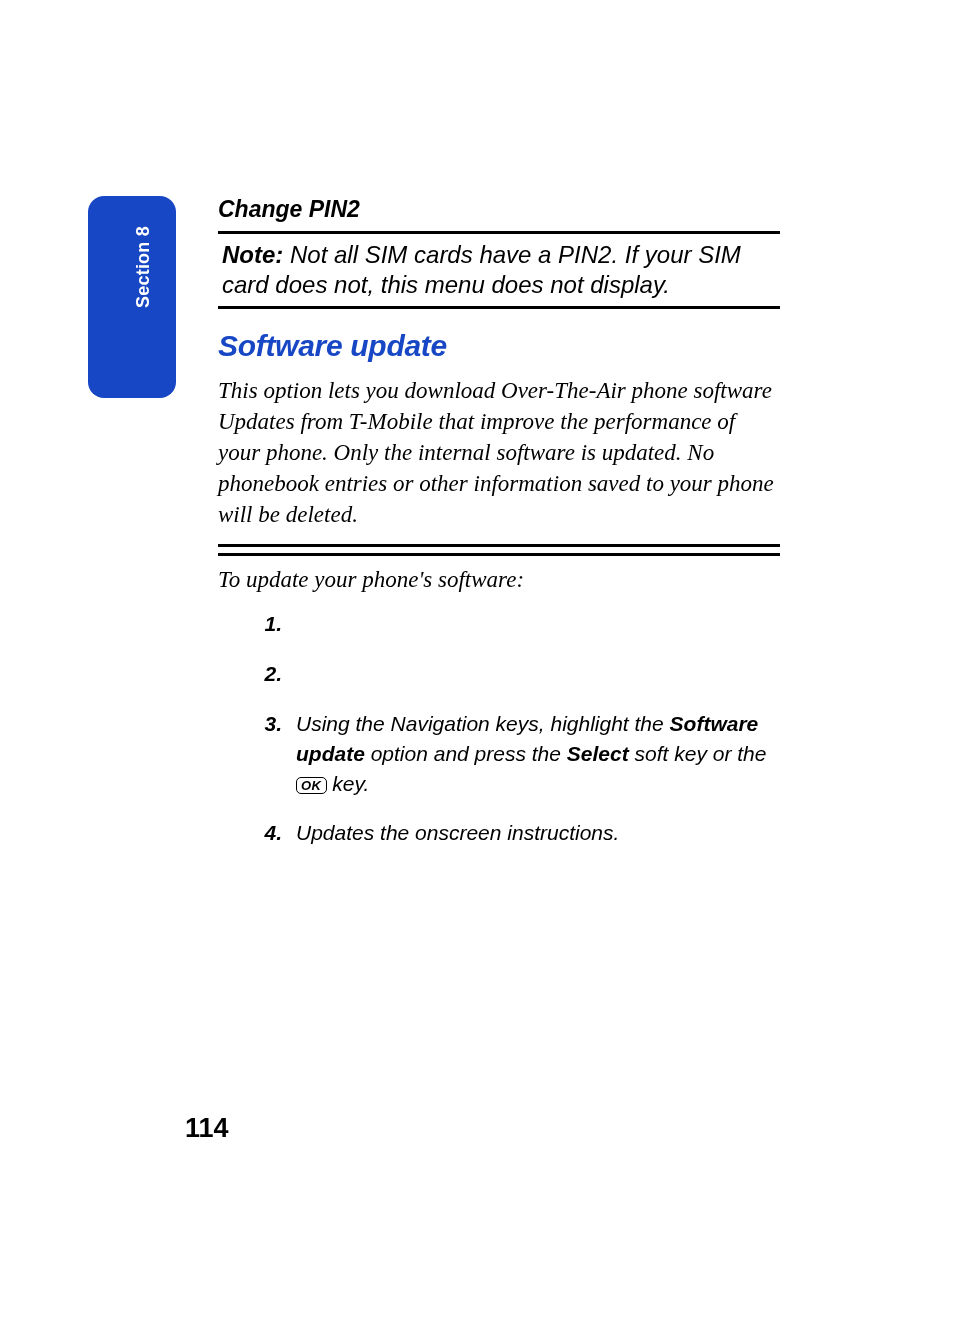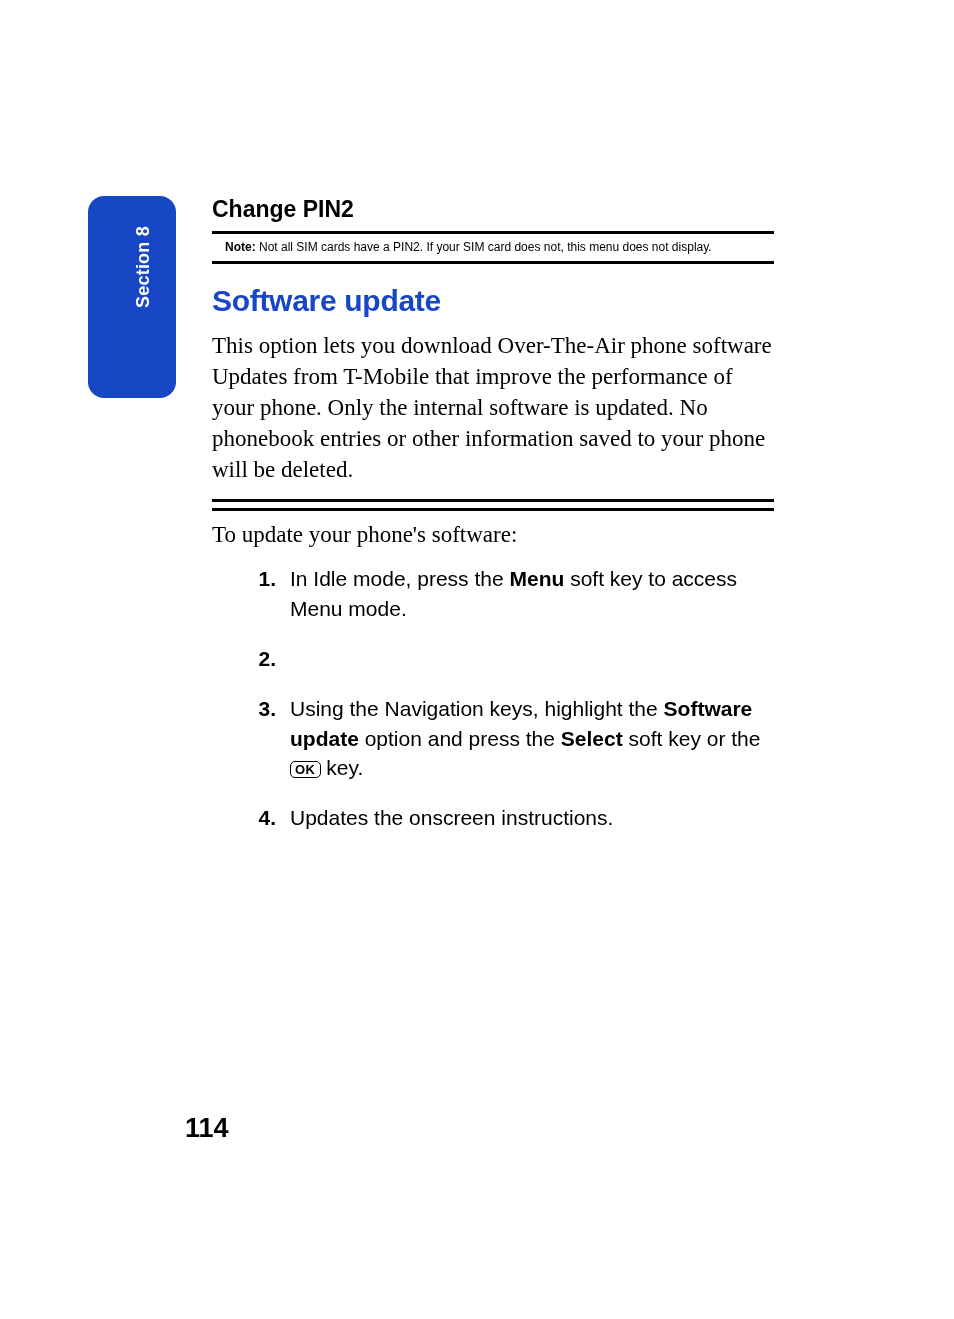--- a/index.html
+++ b/index.html
@@ -36,46 +36,47 @@
     color: #fff;
     font-weight: bold;
     font-size: 18px;
     white-space: nowrap;
     letter-spacing: 0.2px;
     margin-top: -30px;
     margin-left: 11px;
   }
   .content {
     position: absolute;
-    left: 212px;
+    left: 218px;
     top: 196px;
     width: 562px;
+    font-style: italic;
   }
   .h3 {
     font-weight: bold;
     font-size: 23px;
     margin: 0 0 8px 0;
     font-family: Arial, Helvetica, sans-serif;
   }
   .body-serif {
     font-family: "Palatino Linotype", Palatino, Georgia, "Times New Roman", serif;
     font-size: 23px;
     line-height: 1.35;
     margin: 0 0 14px 0;
   }
   .callout-rule {
     border: none;
     border-top: 3px solid #000;
     margin: 6px 0;
   }
   .callout-text {
     font-family: Arial, Helvetica, sans-serif;
-    font-size: 12px;
+    font-size: 24px;
     line-height: 1.25;
-    margin: 4px 0 4px 13px;
+    margin: 4px 0 4px 4px;
   }
   .callout-text .lead {
     font-weight: bold;
   }
   .h2 {
     color: #1747c4;
     font-weight: bold;
     font-size: 30px;
     margin: 20px 0 12px 0;
     letter-spacing: -0.3px;
@@ -160,23 +161,20 @@
 
     <hr class="callout-rule">
     <hr class="callout-rule">
 
     <p class="body-serif" style="margin-top:8px;">To update your phone's software:</p>
 
     <div class="steps">
 
       <div class="step">
         <div class="step-num">1.</div>
-        <div class="step-body">
-          <span>In Idle mode, press the </span><b>Menu</b><span> soft key to access Menu mode.</span>
-        </div>
       </div>
 
       <div class="step">
         <div class="step-num">2.</div>
       </div>
 
       <div class="step">
         <div class="step-num">3.</div>
         <div class="step-body">
           <span>Using the Navigation keys, highlight the </span><b>Software update</b><span> option and press the </span><b>Select</b><span> soft key or the </span><span class="ok-key">OK</span><span> key.</span>

